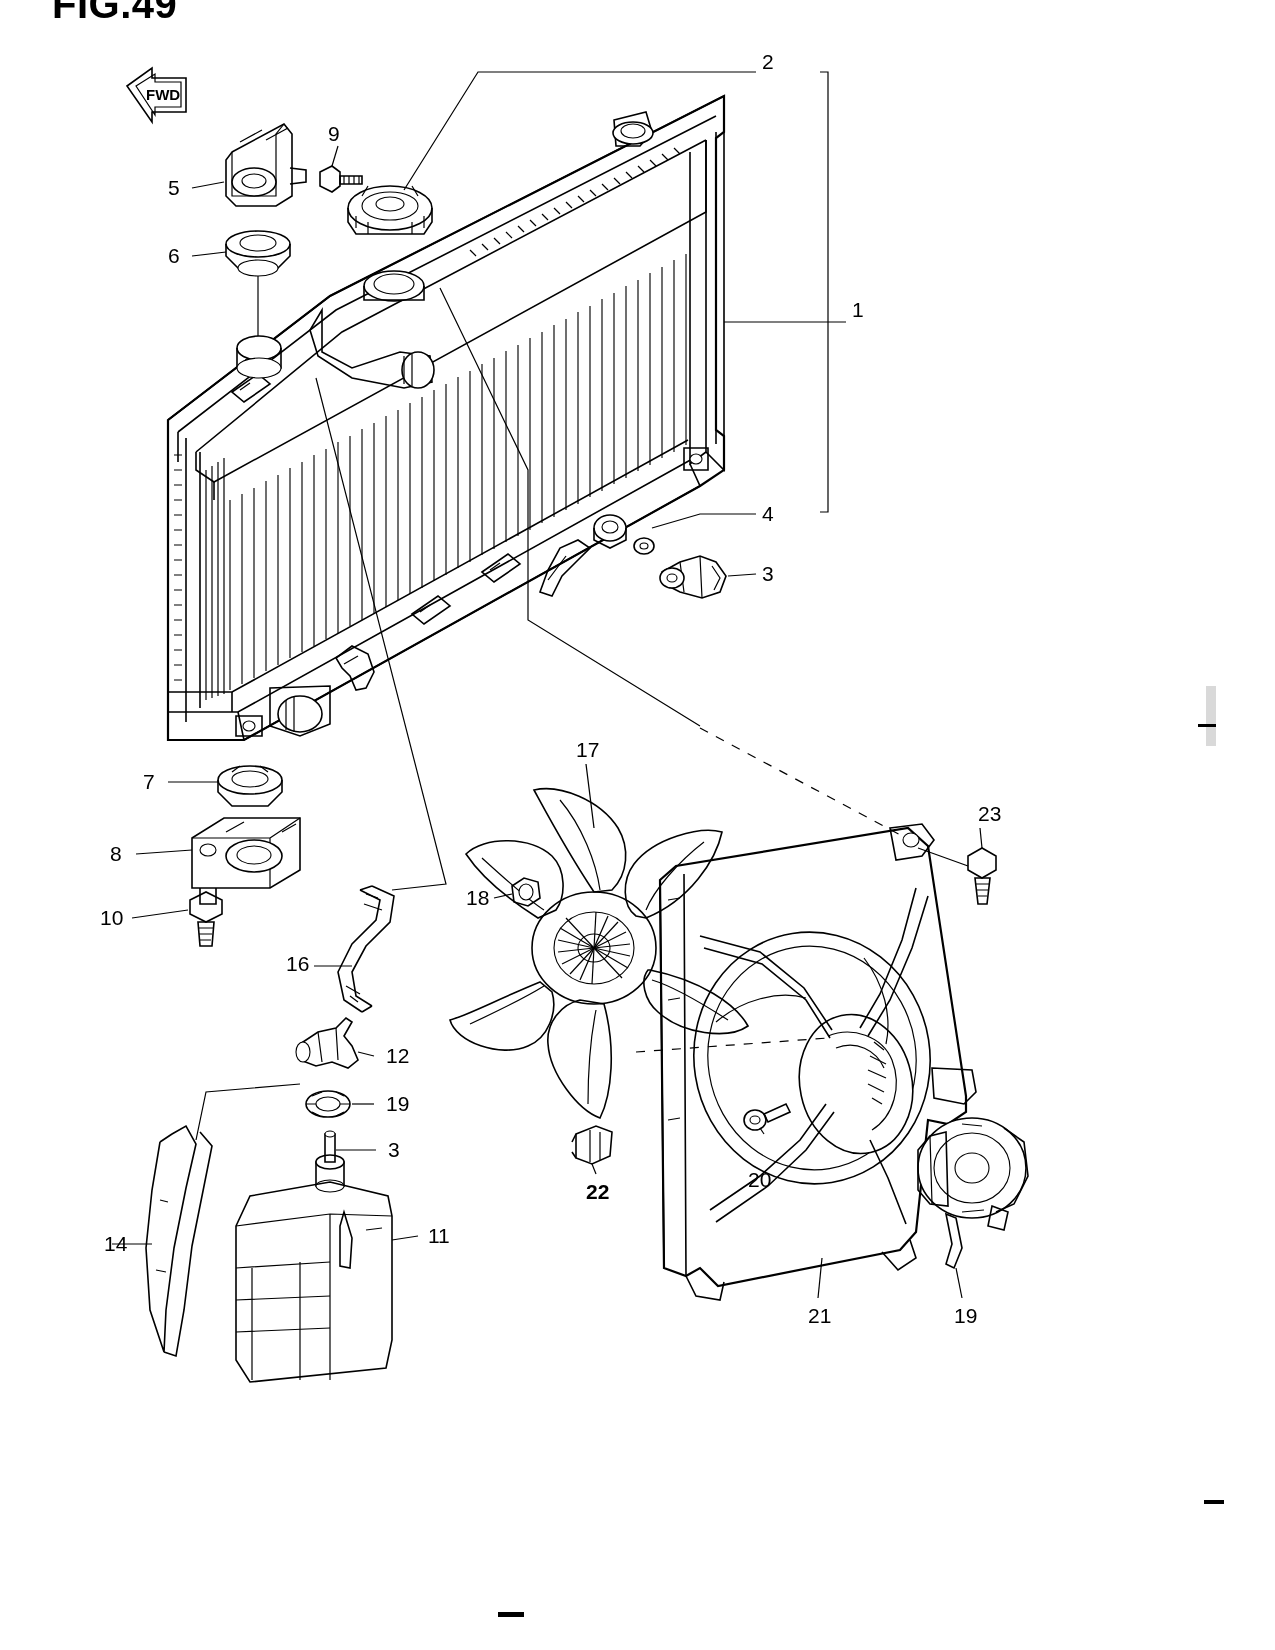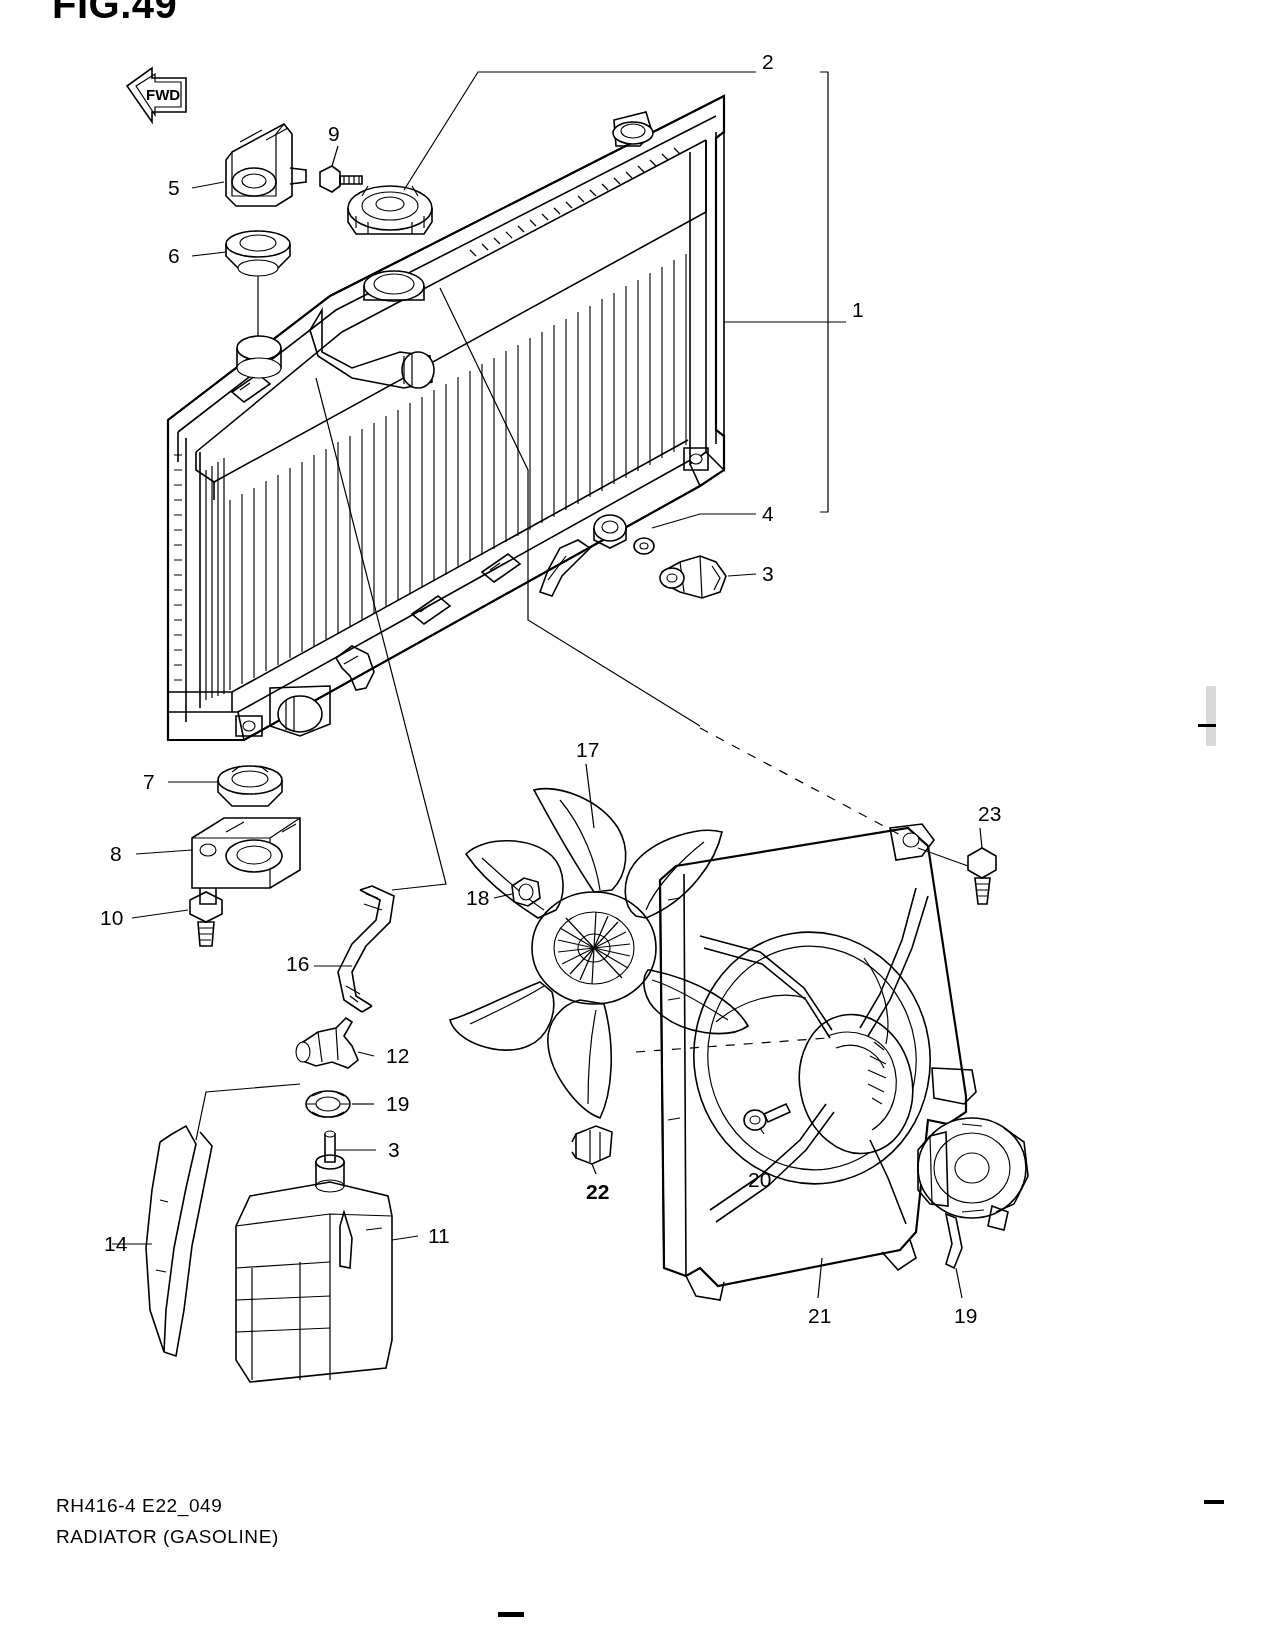--- a/index.html
+++ b/index.html
@@ -531,18 +531,14 @@
   <div class="callout" style="left:388px; top:1138px;">3</div>
   <div class="callout" style="left:286px; top:952px;">16</div>
   <div class="callout" style="left:576px; top:738px;text-align:right;">17</div>
   <div class="callout" style="left:466px; top:886px;">18</div>
   <div class="callout" style="left:954px; top:1304px;">19</div>
   <div class="callout" style="left:748px; top:1136px;margin-top:32px;">20</div>
   <div class="callout" style="left:808px; top:1304px;">21</div>
   <div class="callout" style="left:586px; top:1180px;font-weight:bold;">22</div>
   <div class="callout" style="left:978px; top:802px;text-align:center;">23</div>
 
-  <div id="footer">
-    <div>RH416-4 E22_049</div>
-    <div>RADIATOR (GASOLINE)</div>
-  </div>
 
 </div>
 
 </body></html>

